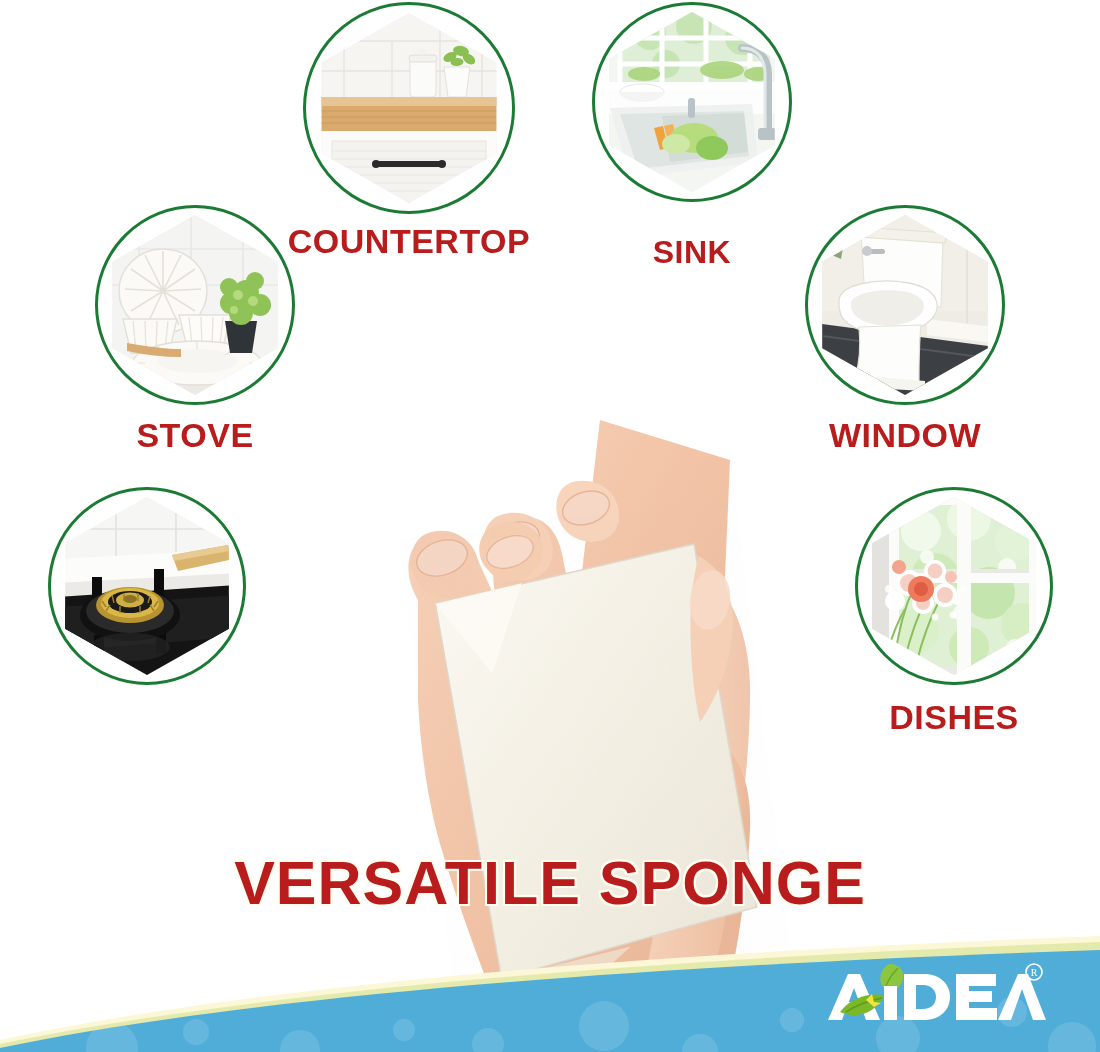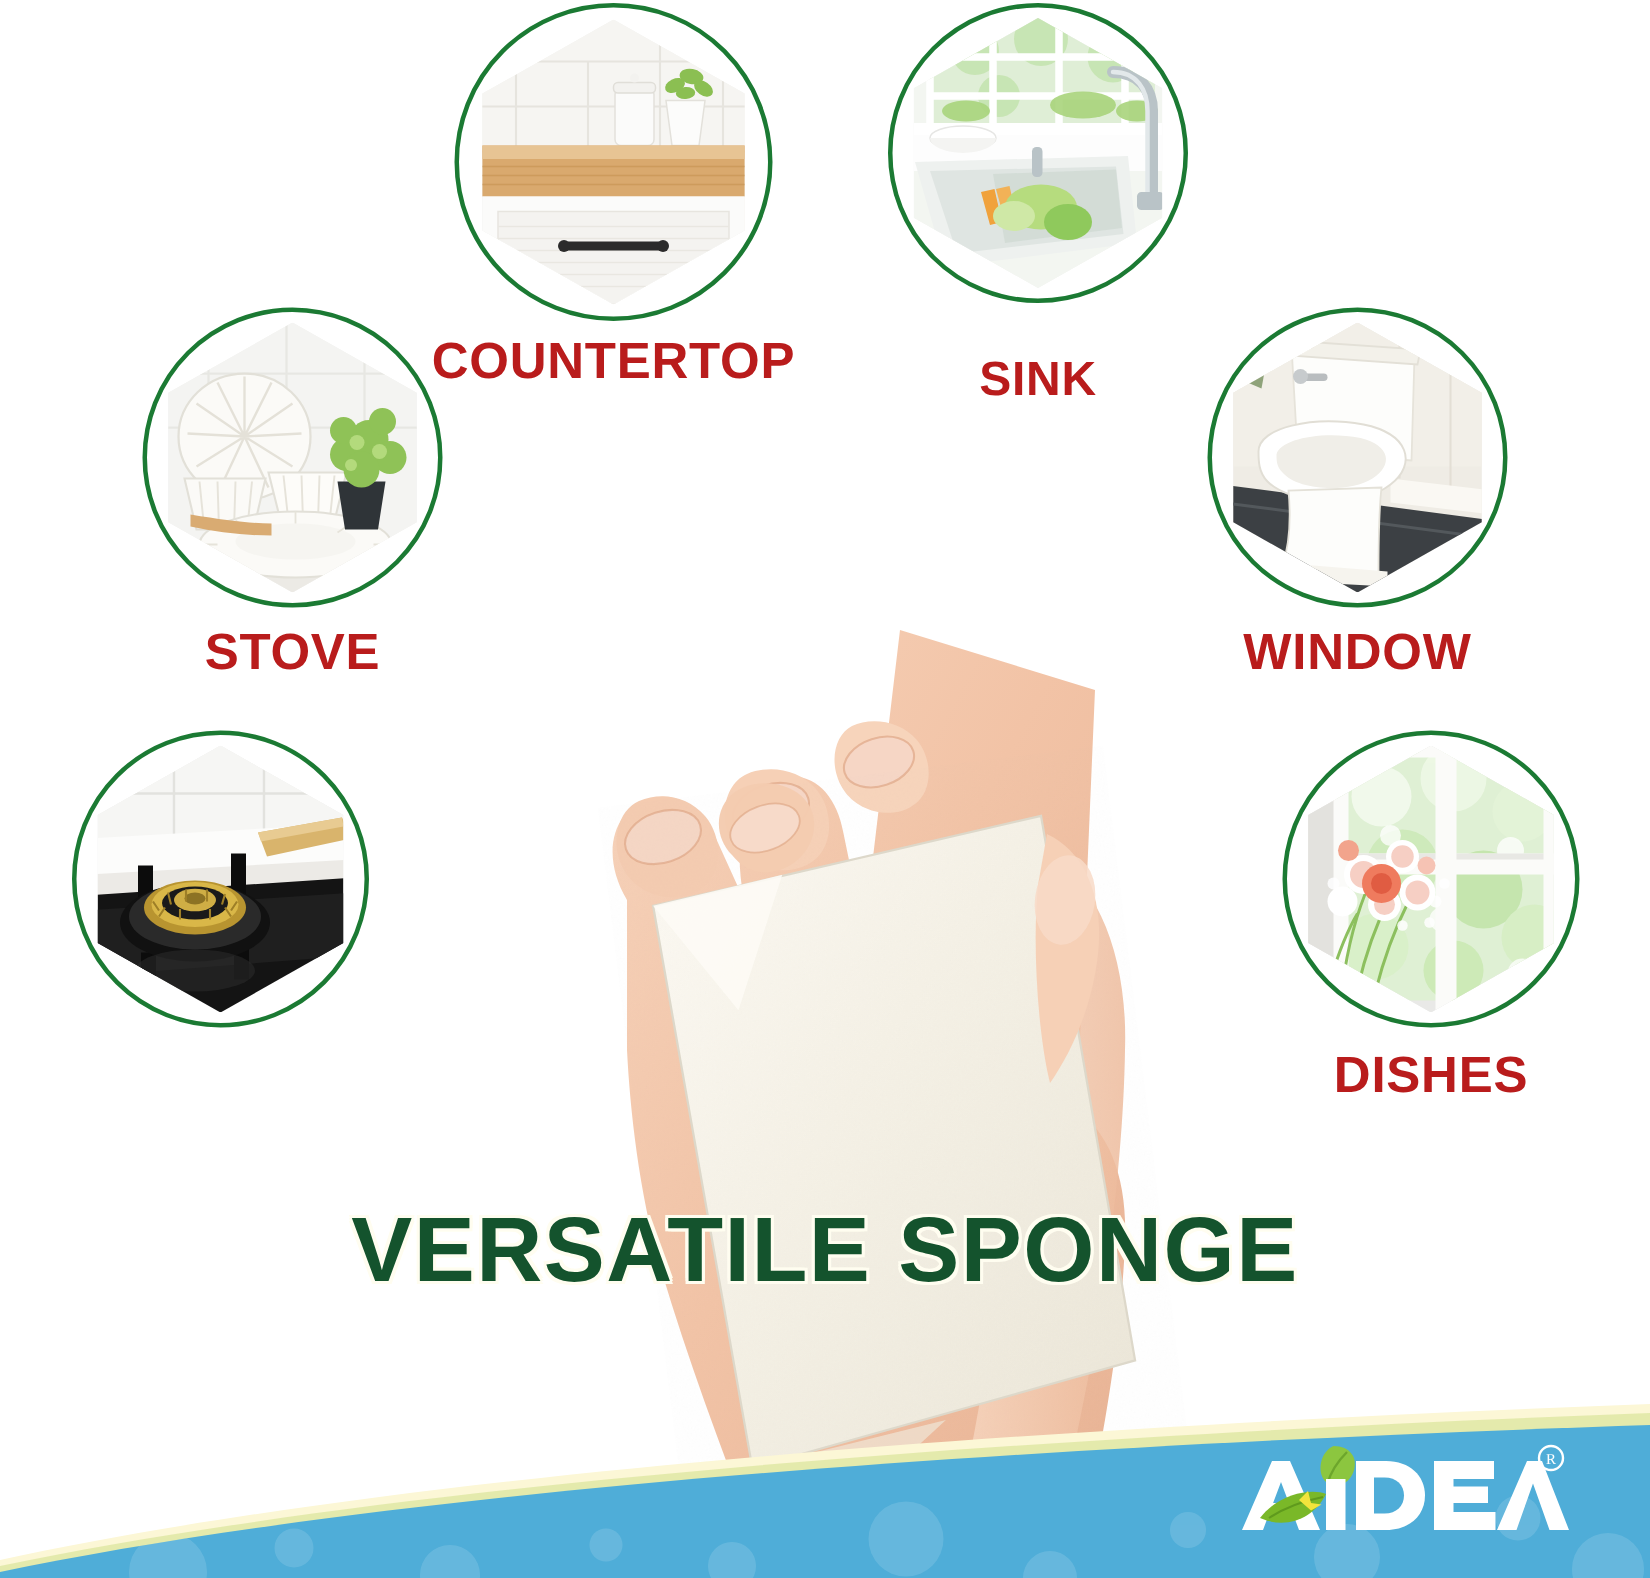--- a/index.html
+++ b/index.html
@@ -36,23 +36,23 @@
     font-weight:bold;
     letter-spacing:.5px;
     white-space:nowrap;
     font-family:Liberation Sans, sans-serif;
   }
 
   
   #headline{
     position:absolute;
     left:0;right:0;
-    top:798px;
+    top:848px;
     text-align:center;
-    color:#14532d;
+    color:#b91c1c;
     font-size:61px;
     font-weight:bold;
     letter-spacing:1px;
     font-family:"Liberation Sans", sans-serif;
     text-shadow:
        2px 0 0 #fffdf0, -2px 0 0 #fffdf0,
        0 2px 0 #fffdf0, 0 -2px 0 #fffdf0,
        2px 2px 0 #fffdf0, -2px -2px 0 #fffdf0,
        2px -2px 0 #fffdf0, -2px 2px 0 #fffdf0;
   }

